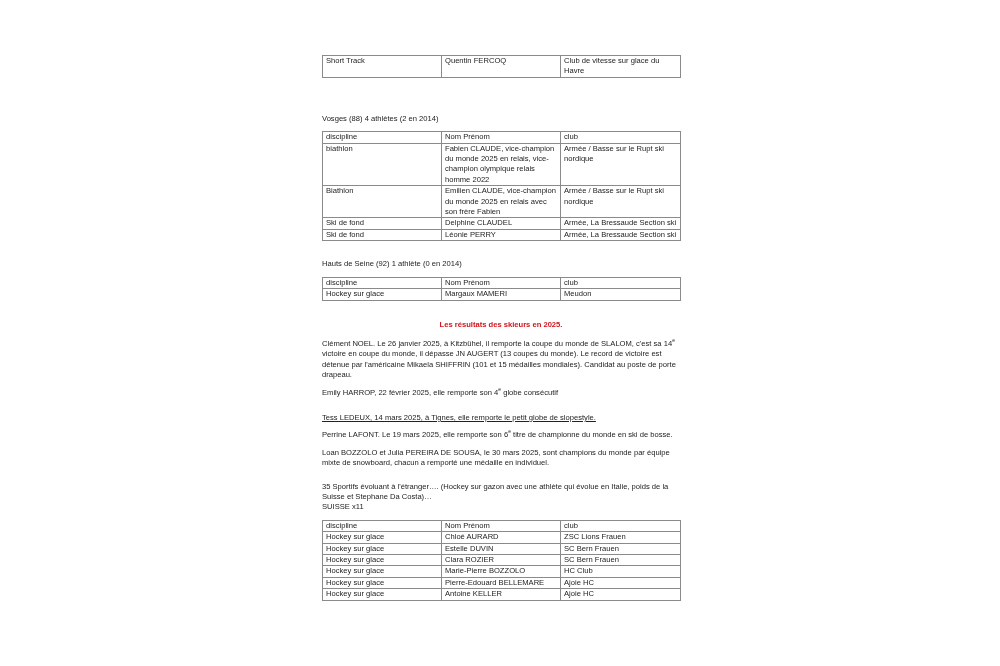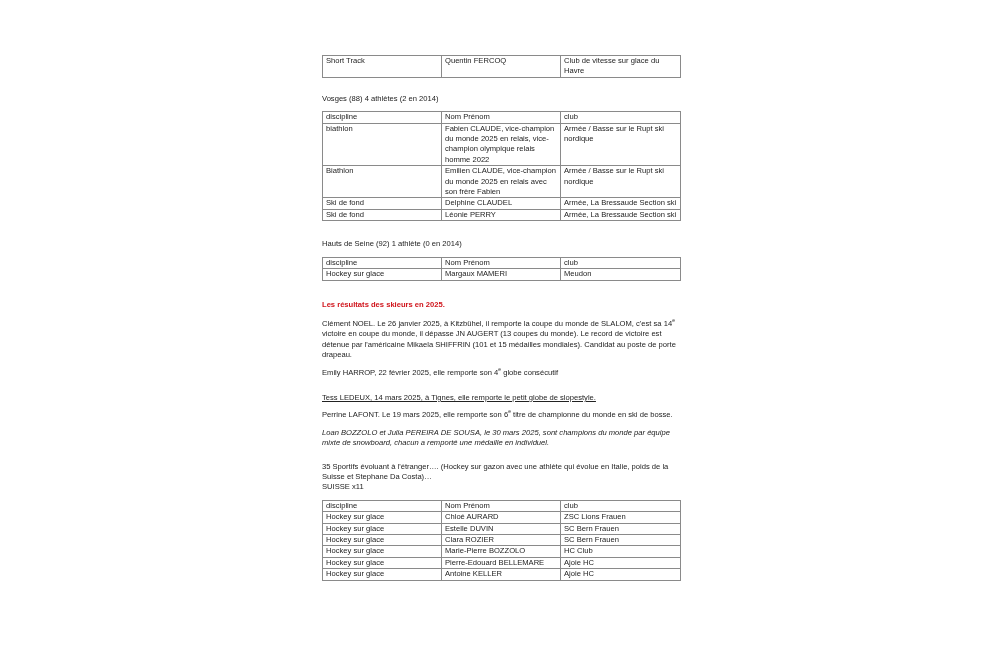--- a/index.html
+++ b/index.html
@@ -27,21 +27,21 @@
       </colgroup>
     <tbody>
         <tr>
       <td>Short Track</td>
       <td>Quentin FERCOQ</td>
       <td>Club de vitesse sur glace du Havre</td>
     </tr>
   </tbody>
     </table>
 
-  <p class="heading" style="margin-top:16px;">Vosges (88) 4 athlètes (2 en 2014)</p>
+  <p class="heading" style="margin-top:36px;">Vosges (88) 4 athlètes (2 en 2014)</p>
 
   <table style="margin-top:7px;">
     <colgroup>
         <col class="c1">
         <col class="c2">
         <col class="c3">
       </colgroup>
     <tbody>
         <tr>
       <td>discipline</td>
@@ -86,31 +86,31 @@
       <td>club</td>
     </tr>
     <tr>
       <td>Hockey sur glace</td>
       <td>Margaux MAMERI</td>
       <td>Meudon</td>
     </tr>
   </tbody>
     </table>
 
-  <p class="red" style="margin-top:19px;">Les résultats des skieurs en 2025.</p>
+  <p class="red" style="margin-top:19px;text-align:center;">Les résultats des skieurs en 2025.</p>
 
   <p style="margin-top:9px;"><span>Clément NOEL. Le 26 janvier 2025, à Kitzbühel, il remporte la coupe du monde de SLALOM, c'est sa 14</span><sup>e</sup><span> victoire en coupe du monde, il dépasse JN AUGERT (13 coupes du monde). Le record de victoire est détenue par l'américaine Mikaela SHIFFRIN (101 et 15 médailles mondiales). Candidat au poste de porte drapeau.</span></p>
 
   <p style="margin-top:7px;"><span>Emily HARROP, 22 février 2025, elle remporte son 4</span><sup>e</sup><span> globe consécutif</span></p>
 
   <p style="margin-top:15px;text-decoration:underline;">Tess LEDEUX, 14 mars 2025, à Tignes, elle remporte le petit globe de slopestyle.</p>
 
   <p style="margin-top:7px;"><span>Perrine LAFONT. Le 19 mars 2025, elle remporte son 6</span><sup>e</sup><span> titre de championne du monde en ski de bosse.</span></p>
 
-  <p style="margin-top:7px;font-style:italic;">Loan BOZZOLO et Julia PEREIRA DE SOUSA, le 30 mars 2025, sont champions du monde par équipe mixte de snowboard, chacun a remporté une médaille en individuel.</p>
+  <p style="margin-top:7px;">Loan BOZZOLO et Julia PEREIRA DE SOUSA, le 30 mars 2025, sont champions du monde par équipe mixte de snowboard, chacun a remporté une médaille en individuel.</p>
 
   <p style="margin-top:13px;">35 Sportifs évoluant à l'étranger…. (Hockey sur gazon avec une athlète qui évolue en Italie, poids de la Suisse et Stephane Da Costa)…</p>
 
   <p style="margin-top:0;">SUISSE x11</p>
 
   <table style="margin-top:7px;">
     <colgroup>
         <col class="c1">
         <col class="c2">
         <col class="c3">

